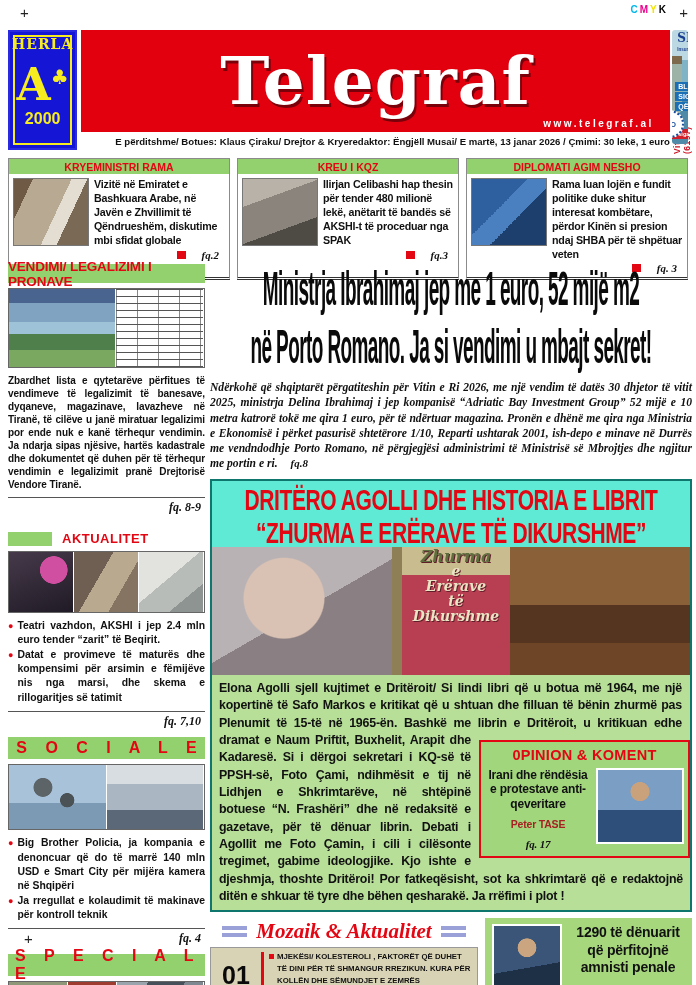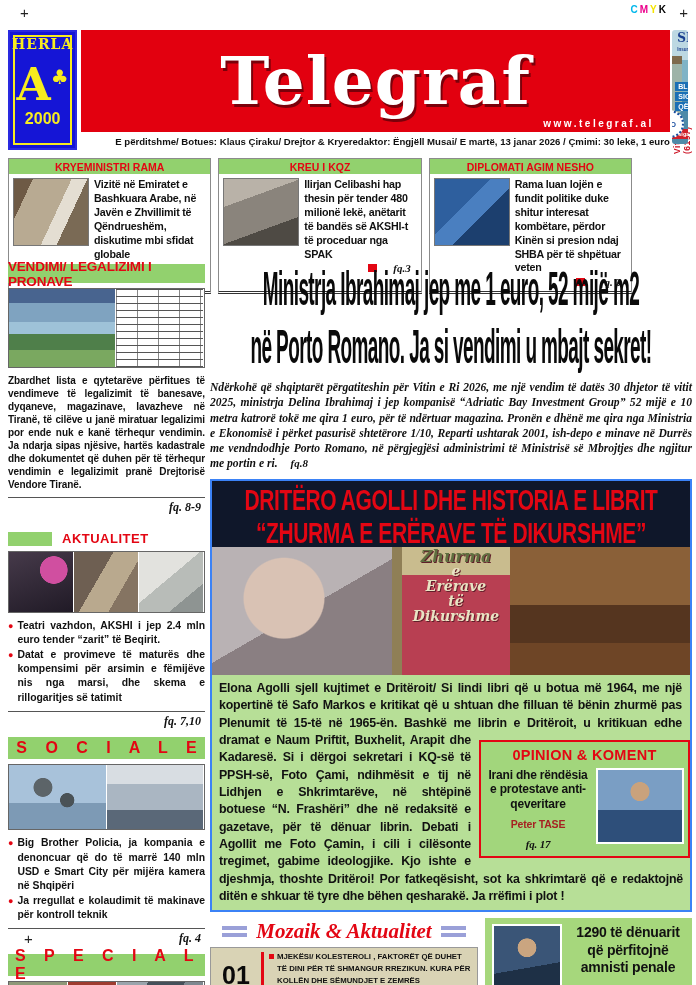--- a/index.html
+++ b/index.html
@@ -40,21 +40,21 @@
              border-radius:6px;}
   .sigal-lines{position:absolute;left:3px;top:52px;display:flex;flex-direction:column;gap:1px;}
   .sigal-lines b{background:#1a6fb5;color:#fff;font-size:7px;font-weight:800;padding:1px 3px;width:max-content;}
   .sigal-site{position:absolute;left:0;bottom:5px;background:#d1202a;color:#fff;font-size:5.5px;
               font-weight:700;padding:2px 6px;}
   .sigal-iso{position:absolute;right:4px;bottom:6px;width:24px;height:24px;border-radius:50%;
              background:#fff;border:2px dotted #1a4fa0;color:#1a4fa0;font-size:7px;font-weight:800;
              display:flex;align-items:center;justify-content:center;}
 
   
-  .topboxes{position:absolute;left:8px;top:158px;width:624px;display:flex;gap:7px;}
+  .topboxes{position:absolute;left:8px;top:158px;width:680px;display:flex;gap:7px;}
   .tbox{flex:1;border:1px solid #8b8b8b;border-bottom:3px double #333;background:#fff;box-sizing:border-box;}
   .kicker{height:15px;background:#92d16e;color:#e30613;font-weight:800;font-size:10.5px;
           display:flex;align-items:center;justify-content:center;}
   .tbody{display:flex;padding:4px 4px 1px 4px;}
   .tphoto{width:76px;height:68px;margin-right:5px;flex:none;border:1px solid #777;box-sizing:border-box;}
   .ttext{flex:1;font-size:10.7px;font-weight:700;line-height:1.3;letter-spacing:-0.2px;}
   .tfq{display:flex;justify-content:flex-end;align-items:center;gap:16px;padding:0 10px 3px 0;}
   .redsq{width:9px;height:8px;background:#e30613;display:inline-block;flex:none;}
   .fq{font-family:"Liberation Serif",serif;font-style:italic;font-weight:700;font-size:11px;color:#111;}
 
@@ -101,21 +101,21 @@
   .maincol{position:absolute;left:210px;top:260px;width:482px;}
   .hlwrap{position:relative;height:118px;}
   .hl-line{position:absolute;left:0;width:100%;text-align:center;white-space:nowrap;
            font-weight:800;font-size:19px;letter-spacing:-0.6px;line-height:22px;
            transform:scaleY(2.55);transform-origin:top center;color:#0a0a0a;}
   .hl1{top:2px}.hl2{top:60px}
   .leadbody{font-family:"Liberation Serif",serif;font-style:italic;font-weight:700;font-size:11.6px;
             line-height:1.32;text-align:justify;margin-top:2px;}
   .leadbody .fq{margin-left:10px;}
 
-  .agbox{margin-top:7px;border:2px solid #3b82f6;background:#0f172a;}
+  .agbox{margin-top:7px;border:2px solid #0f766e;background:#5eead4;}
   .ag-hl{position:relative;height:66px;}
   .ag-line{position:absolute;left:0;width:100%;text-align:center;white-space:nowrap;color:#e30613;
            font-weight:800;font-size:21px;letter-spacing:-0.4px;line-height:23px;
            transform:scaleY(1.42);transform-origin:top center;}
   .agl1{top:2px}.agl2{top:35px}
   .ag-photos{display:flex;height:128px;}
   .ag-photos .p1{flex:1.25;}
   .book{width:118px;flex:none;background:linear-gradient(180deg,#c9bc8e 0 22%,#b83f52 22%);
         position:relative;display:flex;flex-direction:column;align-items:center;justify-content:flex-start;
         border-left:10px solid #8f7f56;box-sizing:border-box;}

